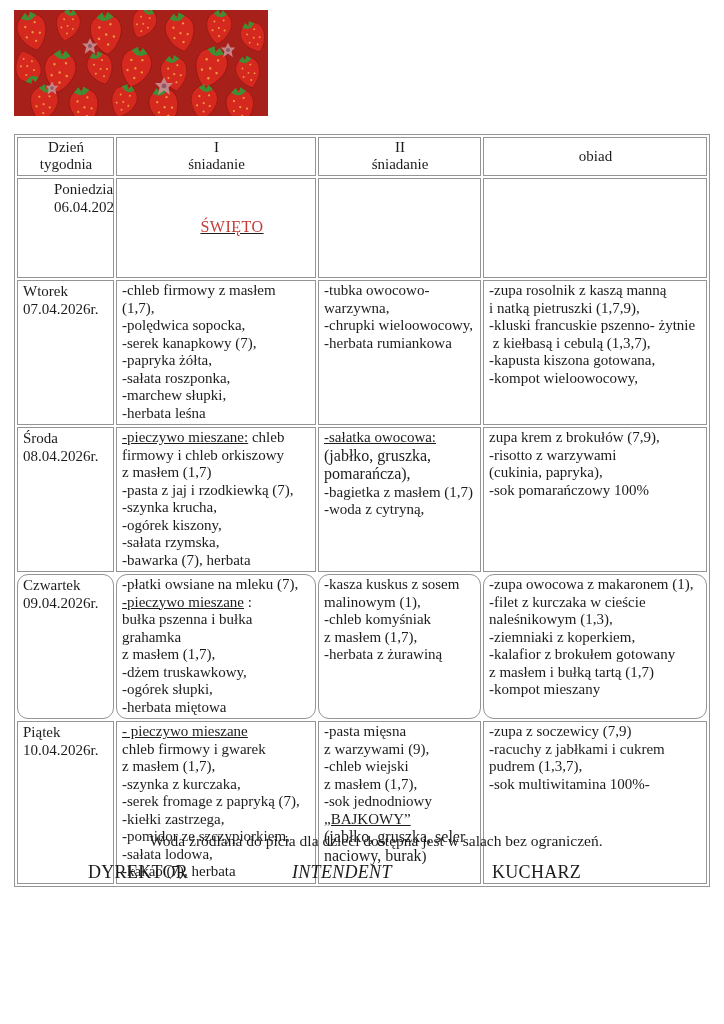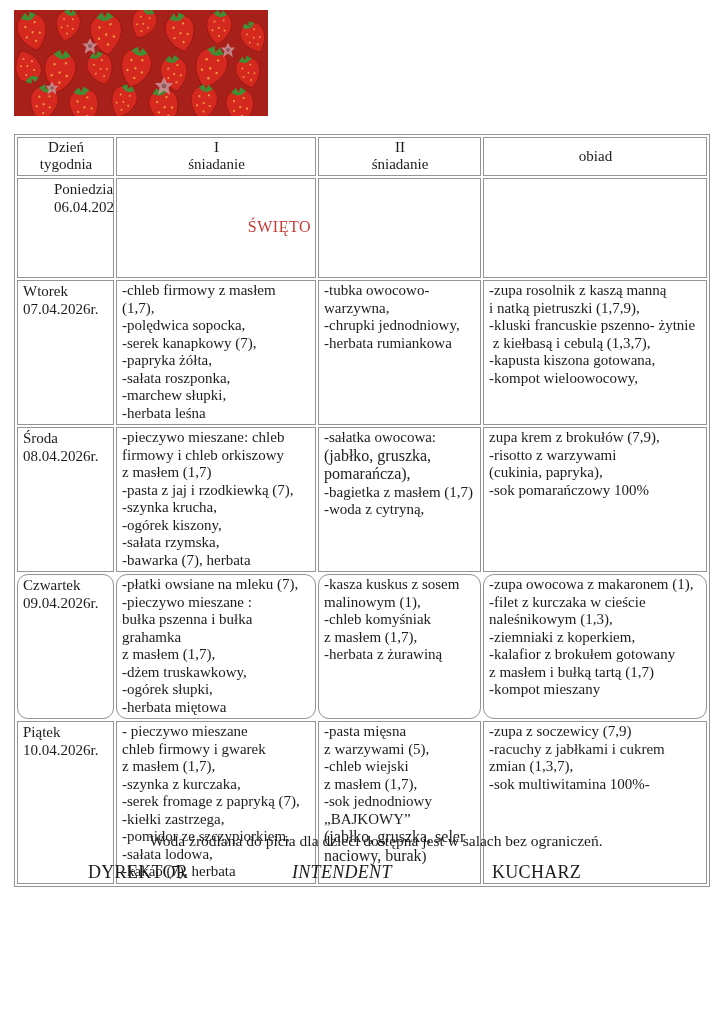--- a/index.html
+++ b/index.html
@@ -43,22 +43,22 @@
     height:32px;
     line-height:17px;
   }
   .menu-table tbody tr:nth-child(1) td{height:100px;padding-left:36px;}
   .menu-table tbody tr:nth-child(2) td{height:122px;}
   .menu-table tbody tr:nth-child(3) td{height:136px;}
   .menu-table tbody tr:nth-child(4) td{height:124px;border-radius:11px;}
   .menu-table tbody tr:nth-child(5) td{height:149px;margin-left:34px;}
   .day-cell div{line-height:18px;white-space:nowrap;}
   .menu-cell .line{line-height:17.5px;white-space:pre-wrap;}
-  .menu-cell.center{text-align:right;vertical-align:middle;}
-  .menu-cell .u{}
+  .menu-cell.center{text-align:center;vertical-align:middle;text-decoration:underline;}
+  .menu-cell .u{text-decoration:underline;}
   .menu-cell .sm{font-size:16px;}
   .menu-cell .red{color:var(--holiday-red);font-size:16px;letter-spacing:.5px;}
   .water-note{
     position:absolute;left:28px;top:831px;width:696px;
     text-align:center;font-size:15.5px;line-height:19px;
   }
   .signature{
     position:absolute;top:862px;font-size:18px;letter-spacing:.3px;
   }
   .sig-0{left:88px;}
@@ -160,21 +160,21 @@
             <div class="line"><span>-polędwica sopocka,</span></div>
             <div class="line"><span>-serek kanapkowy (7),</span></div>
             <div class="line"><span>-papryka żółta,</span></div>
             <div class="line"><span>-sałata roszponka,</span></div>
             <div class="line"><span>-marchew słupki,</span></div>
             <div class="line"><span>-herbata leśna</span></div>
           </td>
           <td class="menu-cell">
             <div class="line"><span>-tubka owocowo-</span></div>
             <div class="line"><span>warzywna,</span></div>
-            <div class="line"><span>-chrupki jednodniowy,</span></div>
+            <div class="line"><span>-chrupki wieloowocowy,</span></div>
             <div class="line"><span>-herbata rumiankowa</span></div>
           </td>
           <td class="menu-cell">
             <div class="line"><span>-zupa rosolnik z kaszą manną</span></div>
             <div class="line"><span>i natką pietruszki (1,7,9),</span></div>
             <div class="line"><span>-kluski francuskie pszenno- żytnie</span></div>
             <div class="line"><span> z kiełbasą i cebulą (1,3,7),</span></div>
             <div class="line"><span>-kapusta kiszona gotowana,</span></div>
             <div class="line"><span>-kompot wieloowocowy,</span></div>
           </td>
@@ -249,32 +249,32 @@
             <div class="line"><span>z masłem (1,7),</span></div>
             <div class="line"><span>-szynka z kurczaka,</span></div>
             <div class="line"><span>-serek fromage z papryką (7),</span></div>
             <div class="line"><span>-kiełki zastrzega,</span></div>
             <div class="line"><span>-pomidor ze szczypiorkiem,</span></div>
             <div class="line"><span>-sałata lodowa,</span></div>
             <div class="line"><span>-kakao (7), herbata</span></div>
           </td>
           <td class="menu-cell">
             <div class="line"><span>-pasta mięsna</span></div>
-            <div class="line"><span>z warzywami (5),</span></div>
+            <div class="line"><span>z warzywami (9),</span></div>
             <div class="line"><span>-chleb wiejski</span></div>
             <div class="line"><span>z masłem (1,7),</span></div>
             <div class="line"><span>-sok jednodniowy</span></div>
             <div class="line"><span class="u">„BAJKOWY”</span></div>
             <div class="line"><span class="sm">(jabłko, gruszka, seler</span></div>
             <div class="line"><span class="sm">naciowy, burak</span><span>)</span></div>
           </td>
           <td class="menu-cell">
             <div class="line"><span>-zupa z soczewicy (7,9)</span></div>
             <div class="line"><span>-racuchy z jabłkami i cukrem</span></div>
-            <div class="line"><span>zmian (1,3,7),</span></div>
+            <div class="line"><span>pudrem (1,3,7),</span></div>
             <div class="line"><span>-sok multiwitamina 100%-</span></div>
           </td>
         </tr>
       </tbody>
   </table>
 
   <div class="water-note">Woda źródlana do picia dla dzieci dostępna jest w salach bez ograniczeń.</div>
   <span class="signature sig-0">DYREKTOR</span>
   <span class="signature sig-1">INTENDENT</span>
   <span class="signature sig-2">KUCHARZ</span>

